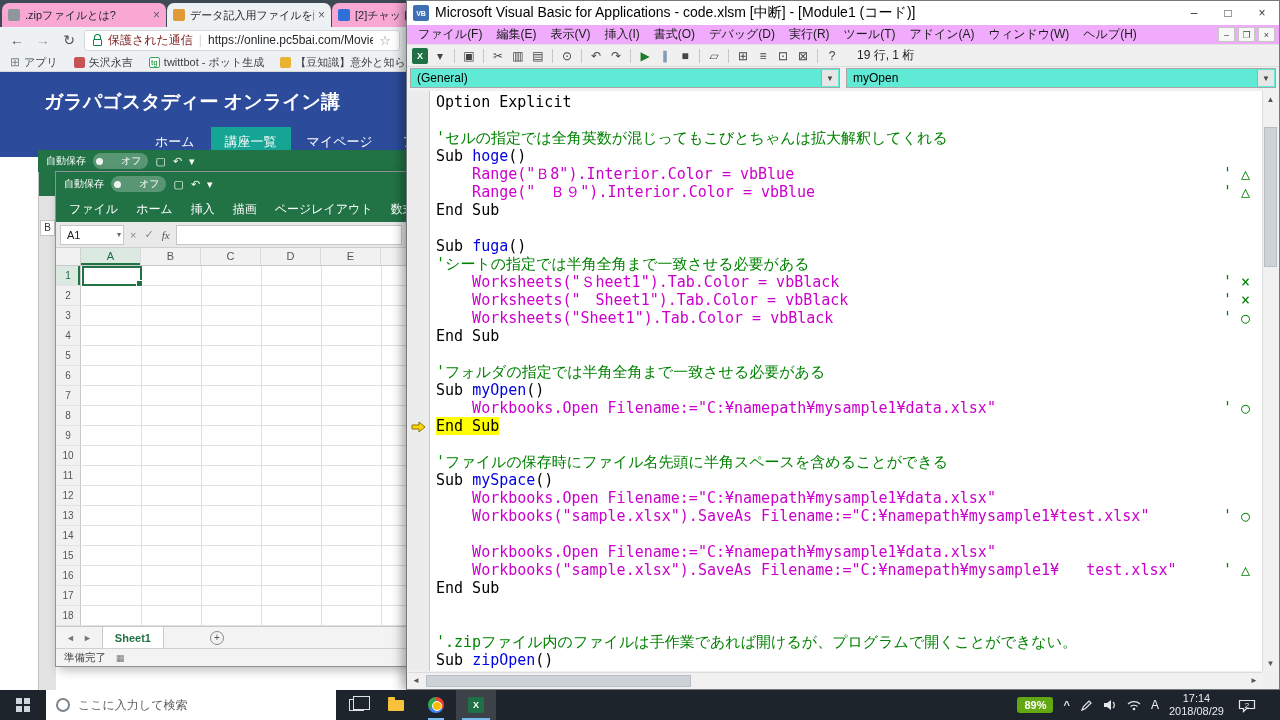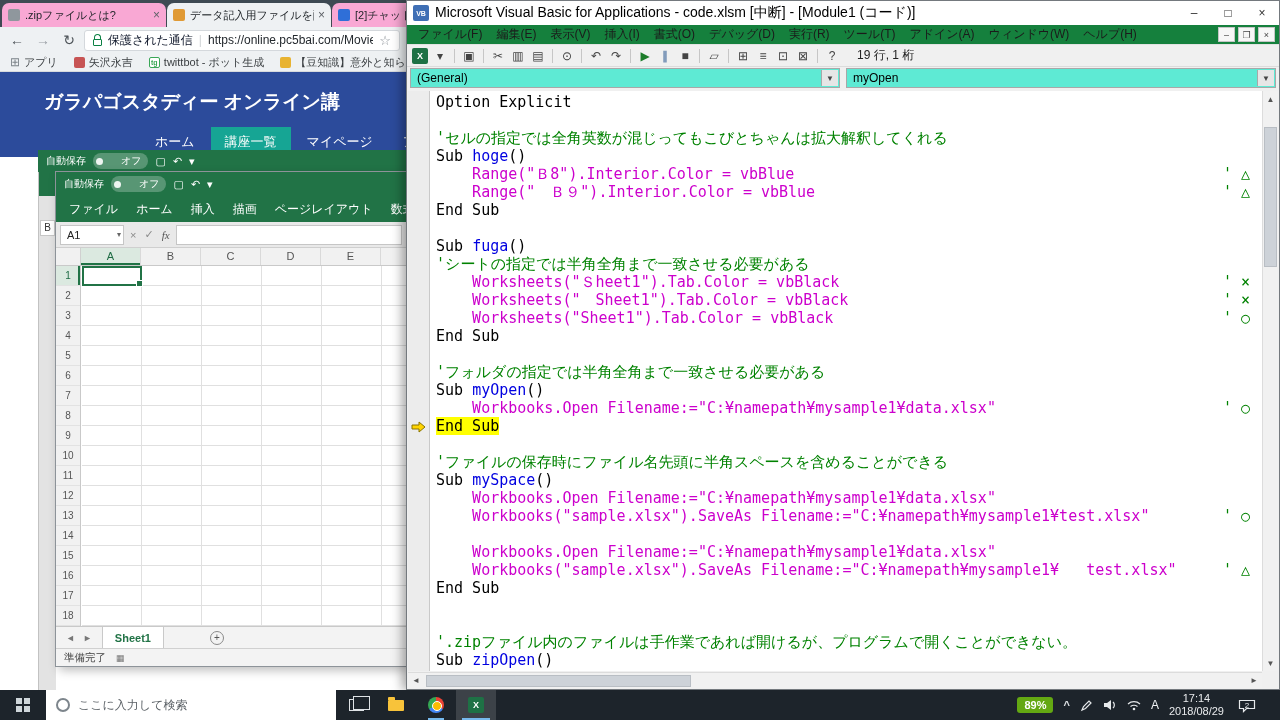--- a/index.html
+++ b/index.html
@@ -18,21 +18,21 @@
   .tab-close { color:#5f6368; margin-left:4px; font-size:12px; }
   .chrome-toolbar { height:26px; background:#eef1f3; display:flex; align-items:center; padding:0 6px; gap:4px; }
   .navbtn { width:22px; height:22px; border-radius:50%; display:flex; align-items:center; justify-content:center;
             color:#4d5358; font-size:14px; }
   .navbtn.dis { color:#9aa0a6; }
   .omnibox { flex:1; height:21px; background:#fff; border:1px solid #d4d8dc; border-radius:3px;
              display:flex; align-items:center; padding:0 8px; font-size:12px; gap:6px; min-width:0; }
   .lock { width:9px; height:7px; border:1.5px solid #0b8043; border-radius:1px; position:relative; margin-top:4px; flex-shrink:0;}
   .lock::before { content:""; position:absolute; width:5px; height:5px; border:1.5px solid #0b8043; border-bottom:none;
                   border-radius:4px 4px 0 0; top:-6px; left:0; }
-  .secure { color:#0f172a; white-space:nowrap;font-family:Liberation Mono, monospace; }
+  .secure { color:#7f1d1d; white-space:nowrap;font-family:Liberation Mono, monospace; }
   .ob-sep { color:#d0d3d6; }
   .url { color:#24292e; flex:1; white-space:nowrap; overflow:hidden; }
   .star { color:#8a9096; font-size:13px; }
   .bookmarks { height:19px; background:#eef1f3; border-bottom:1px solid #d7dadd; display:flex; align-items:center;
                font-size:11px; color:#3c4043; padding:0 10px; gap:16px; white-space:nowrap; }
   .bm { display:flex; align-items:center; gap:4px; }
   .bm-ico { width:11px; height:11px; border-radius:2px; flex-shrink:0; }
   .bmi-apps { color:#7d848a; font-size:12px; line-height:11px; }
   .bmi-red { background:#c75454; }
   .bmi-tg { background:#fff; border:1px solid #3aa757; color:#3aa757; font-size:7px; display:flex; align-items:center; justify-content:center; font-weight:bold; }
@@ -95,21 +95,21 @@
 
   
   .vbe { position:absolute; left:406px; top:0; width:874px; height:690px; background:#f0f0f0;
          border:1px solid #74797e; box-shadow:-4px 0 10px rgba(0,0,0,.35); }
   .vbe-title { height:24px; background:#fff; display:flex; align-items:center; padding:0 0 0 6px; gap:6px; }
   .vbe-icon { width:16px; height:16px; background:#3f6fb5; color:#fff; font-size:7px; font-weight:bold;
               display:flex; align-items:center; justify-content:center; border-radius:2px; flex-shrink:0; }
   .vbe-title-text { flex:1; font-size:14px; color:#000; white-space:nowrap; overflow:hidden; }
   .winbtns { display:flex; height:100%; }
   .winbtn { width:34px; height:100%; display:flex; align-items:center; justify-content:center; font-size:12px; color:#333; }
-  .vbe-menubar { height:20px; background:#15803d; border-bottom:1px solid #e2e2e2; display:flex; align-items:center;
+  .vbe-menubar { height:20px; background:#f0abfc; border-bottom:1px solid #e2e2e2; display:flex; align-items:center;
                  padding-left:4px; font-size:12px; color:#1b1b1b; position:relative; }
   .menu-item { padding:0 7px; white-space:nowrap; }
   .child-btns { position:absolute; right:4px; top:2px; display:flex; gap:3px; }
   .child-btn { width:17px; height:15px; border:1px solid #c6c6c6; background:#f7f7f7; font-size:9px; color:#444;
                display:flex; align-items:center; justify-content:center; }
   .vbe-toolbar { height:22px; border-bottom:1px solid #dcdcdc; display:flex; align-items:center; padding-left:4px; gap:2px; }
   .tbi { width:18px; height:18px; display:flex; align-items:center; justify-content:center; font-size:12px; color:#444; }
   .tb-excel { width:16px; height:16px; background:#1e7145; color:#fff; font-size:9px; font-weight:bold;
               display:flex; align-items:center; justify-content:center; border-radius:2px; margin:1px; }
   .tbsep { width:1px; height:14px; background:#c6c6c6; margin:0 3px; }

